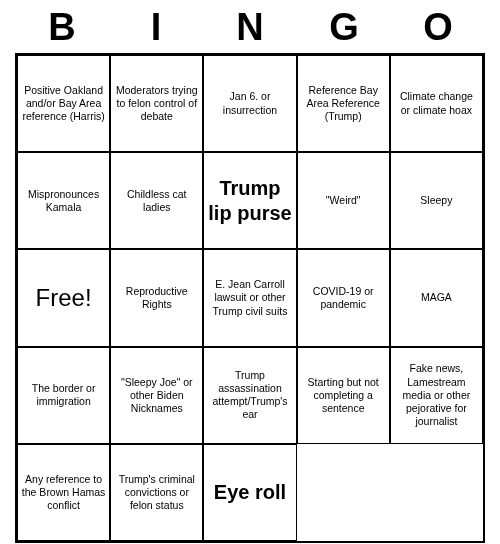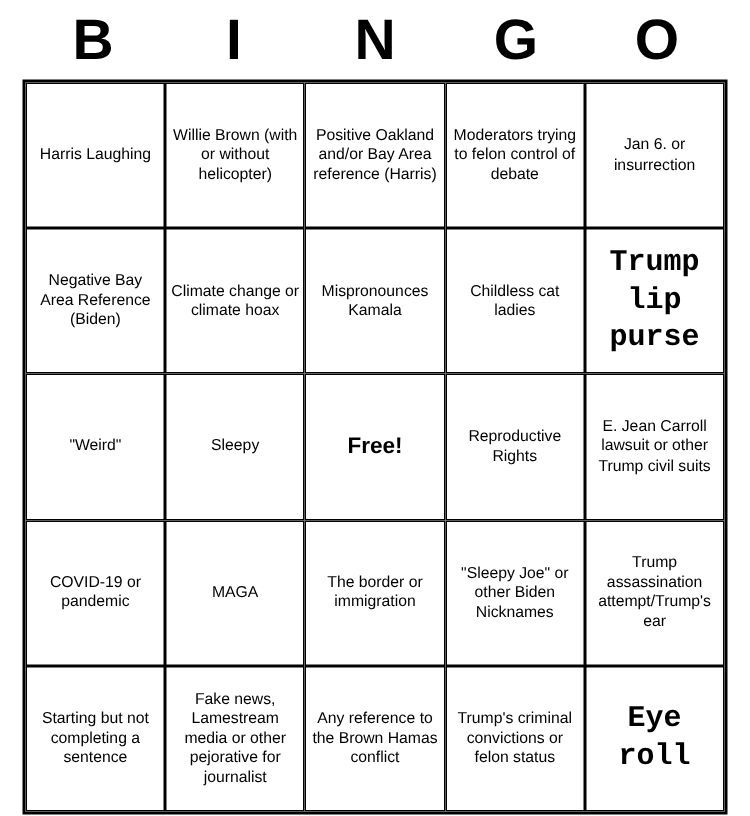--- a/index.html
+++ b/index.html
@@ -41,47 +41,44 @@
       align-items: center;
       justify-content: center;
       text-align: center;
       padding: 3px;
       font-size: 10.5px;
       line-height: 1.25;
       color: #000;
       background: #fff;
     }
     .bingo-cell.free {
-      font-size: 15px;
-      font-weight: bold;
+      font-size: 24px;
+      font-weight: normal;
     }
     .bingo-cell.large-text {
       font-size: 20px;
       font-weight: bold;
-      font-family: Liberation Mono, monospace;
     }
   </style>
 </head>
 <body>
 
 <div class="bingo-title">
   <span>B</span>
   <span>I</span>
   <span>N</span>
   <span>G</span>
   <span>O</span>
 </div>
 
 <div class="bingo-grid" id="bingo-grid">
-<div class="bingo-cell">Harris Laughing</div>
-    <div class="bingo-cell">Willie Brown (with or without helicopter)</div>
     <div class="bingo-cell">Positive Oakland and/or Bay Area reference (Harris)</div>
     <div class="bingo-cell">Moderators trying to felon control of debate</div>
     <div class="bingo-cell">Jan 6. or insurrection</div>
-    <div class="bingo-cell">Negative Bay Area Reference (Biden)</div>
+    <div class="bingo-cell">Reference Bay Area Reference (Trump)</div>
     <div class="bingo-cell">Climate change or climate hoax</div>
     <div class="bingo-cell">Mispronounces Kamala</div>
     <div class="bingo-cell">Childless cat ladies</div>
     <div class="bingo-cell large-text">Trump lip purse</div>
     <div class="bingo-cell">"Weird"</div>
     <div class="bingo-cell">Sleepy</div>
     <div class="bingo-cell free">Free!</div>
     <div class="bingo-cell">Reproductive Rights</div>
     <div class="bingo-cell">E. Jean Carroll lawsuit or other Trump civil suits</div>
     <div class="bingo-cell">COVID-19 or pandemic</div>

